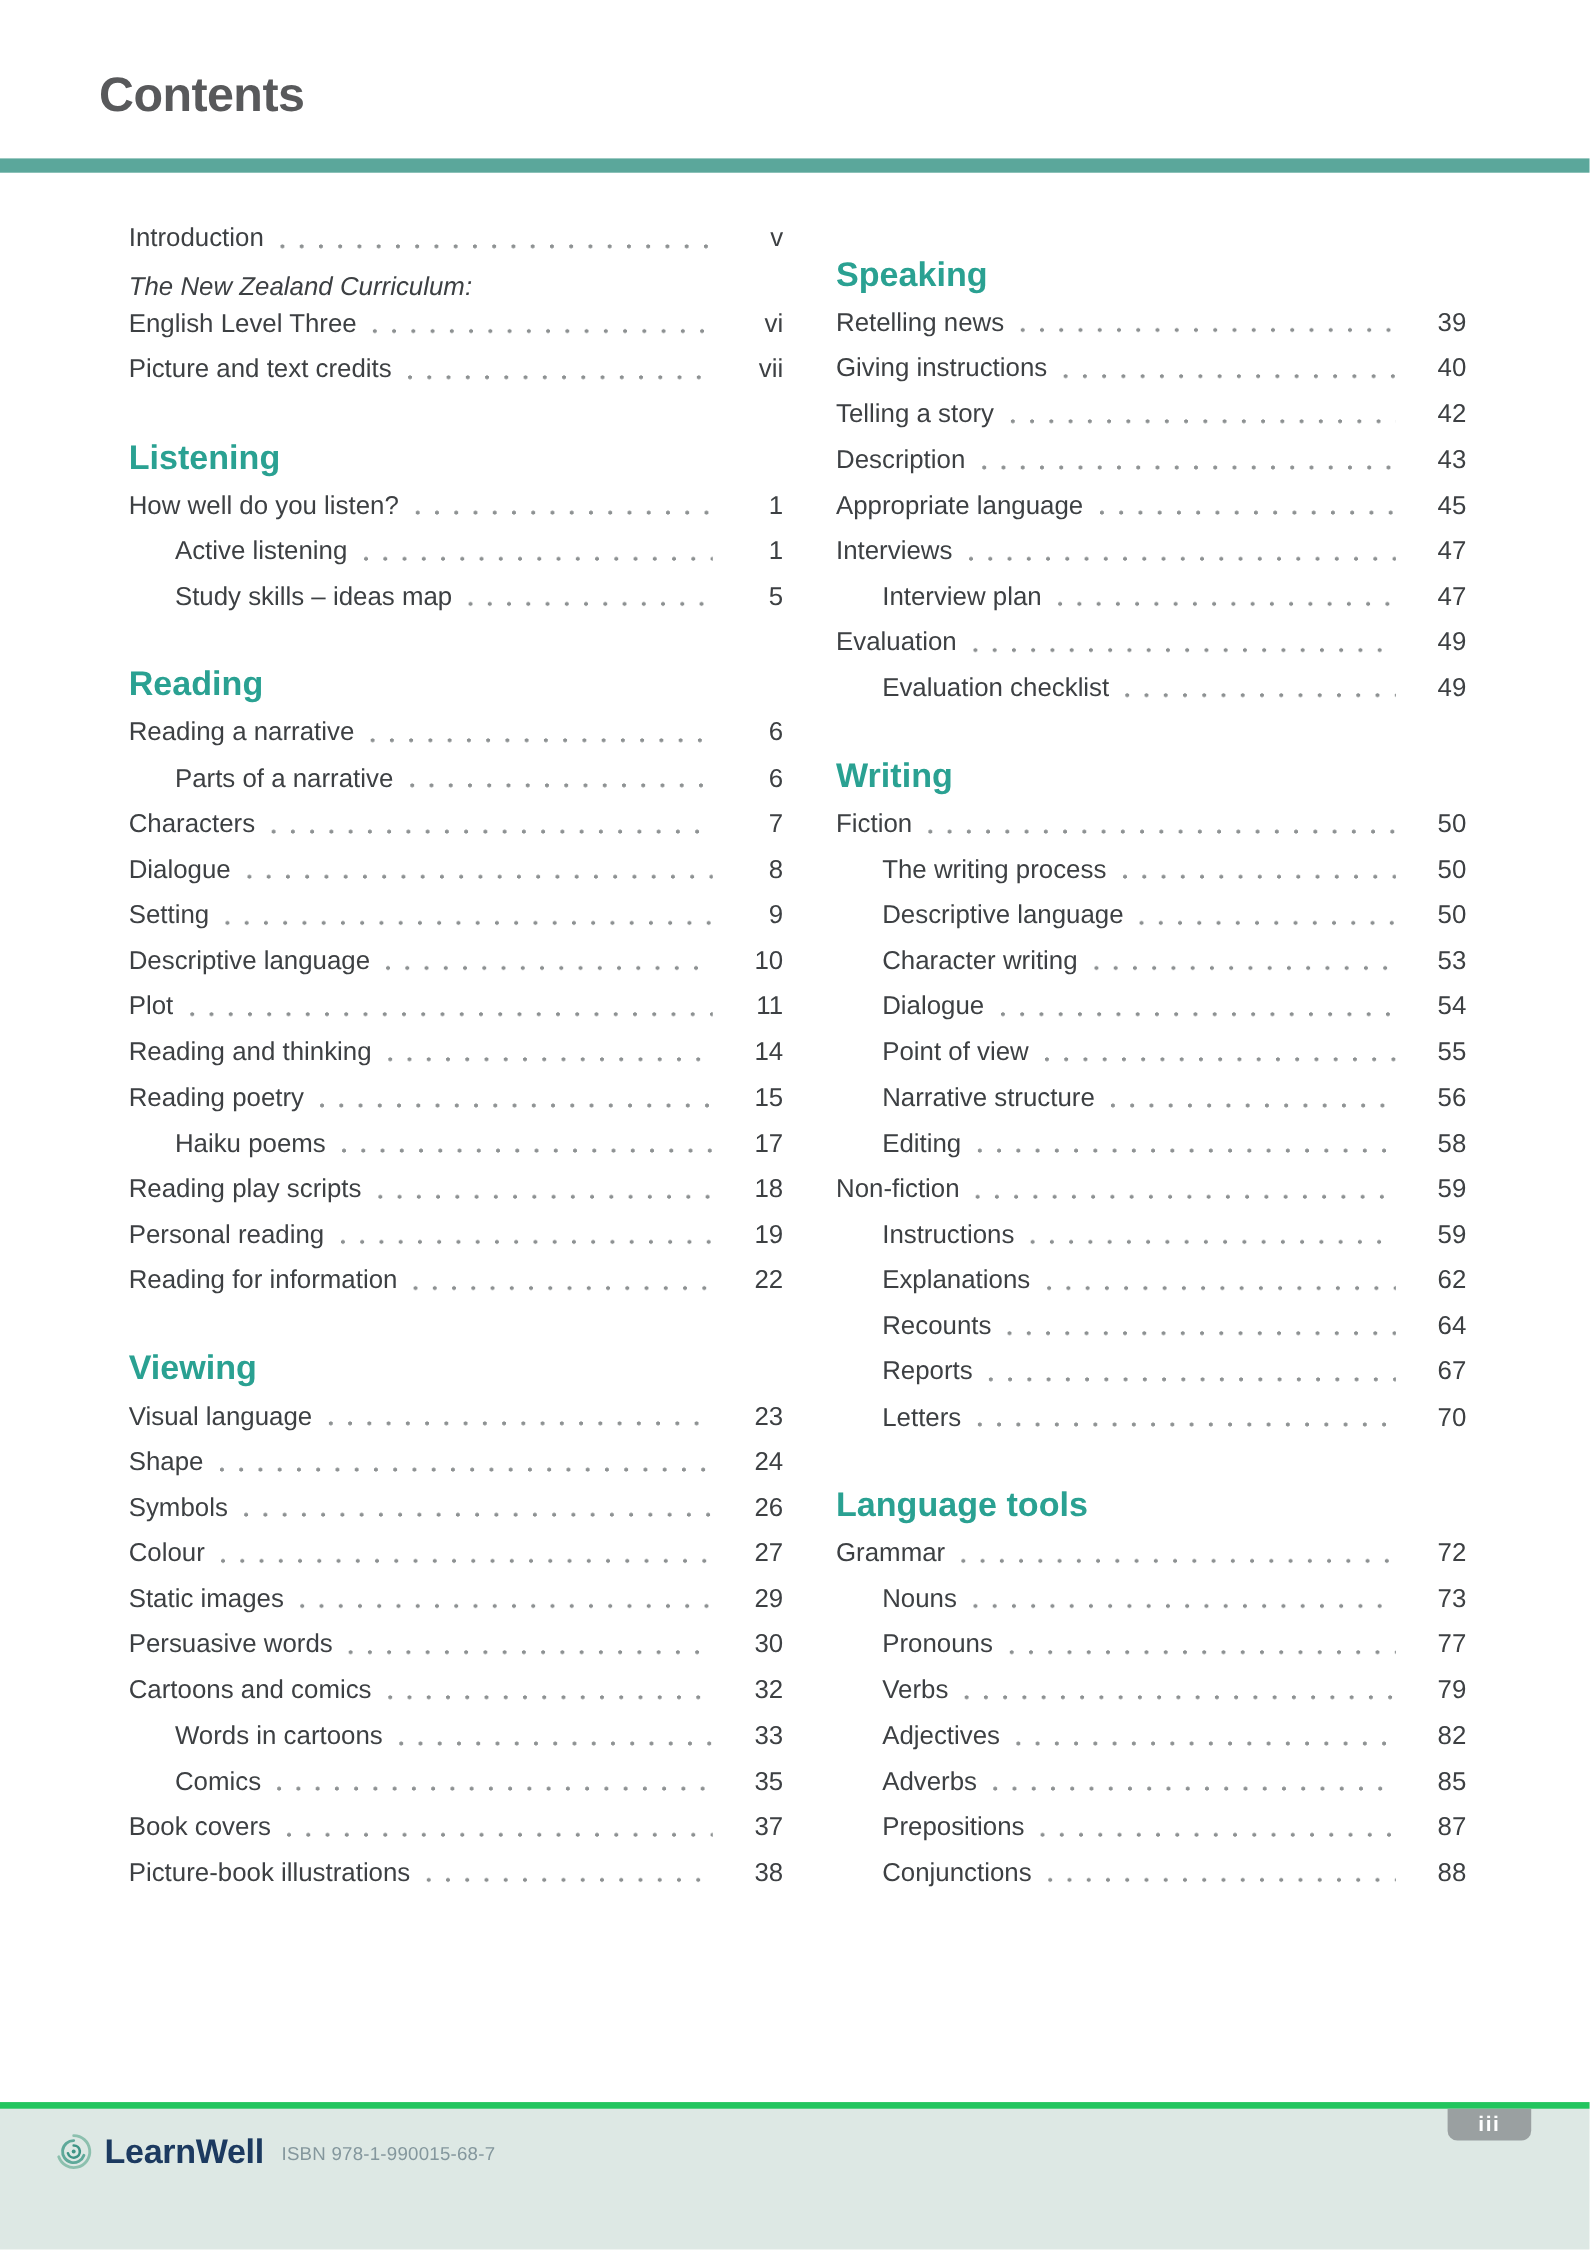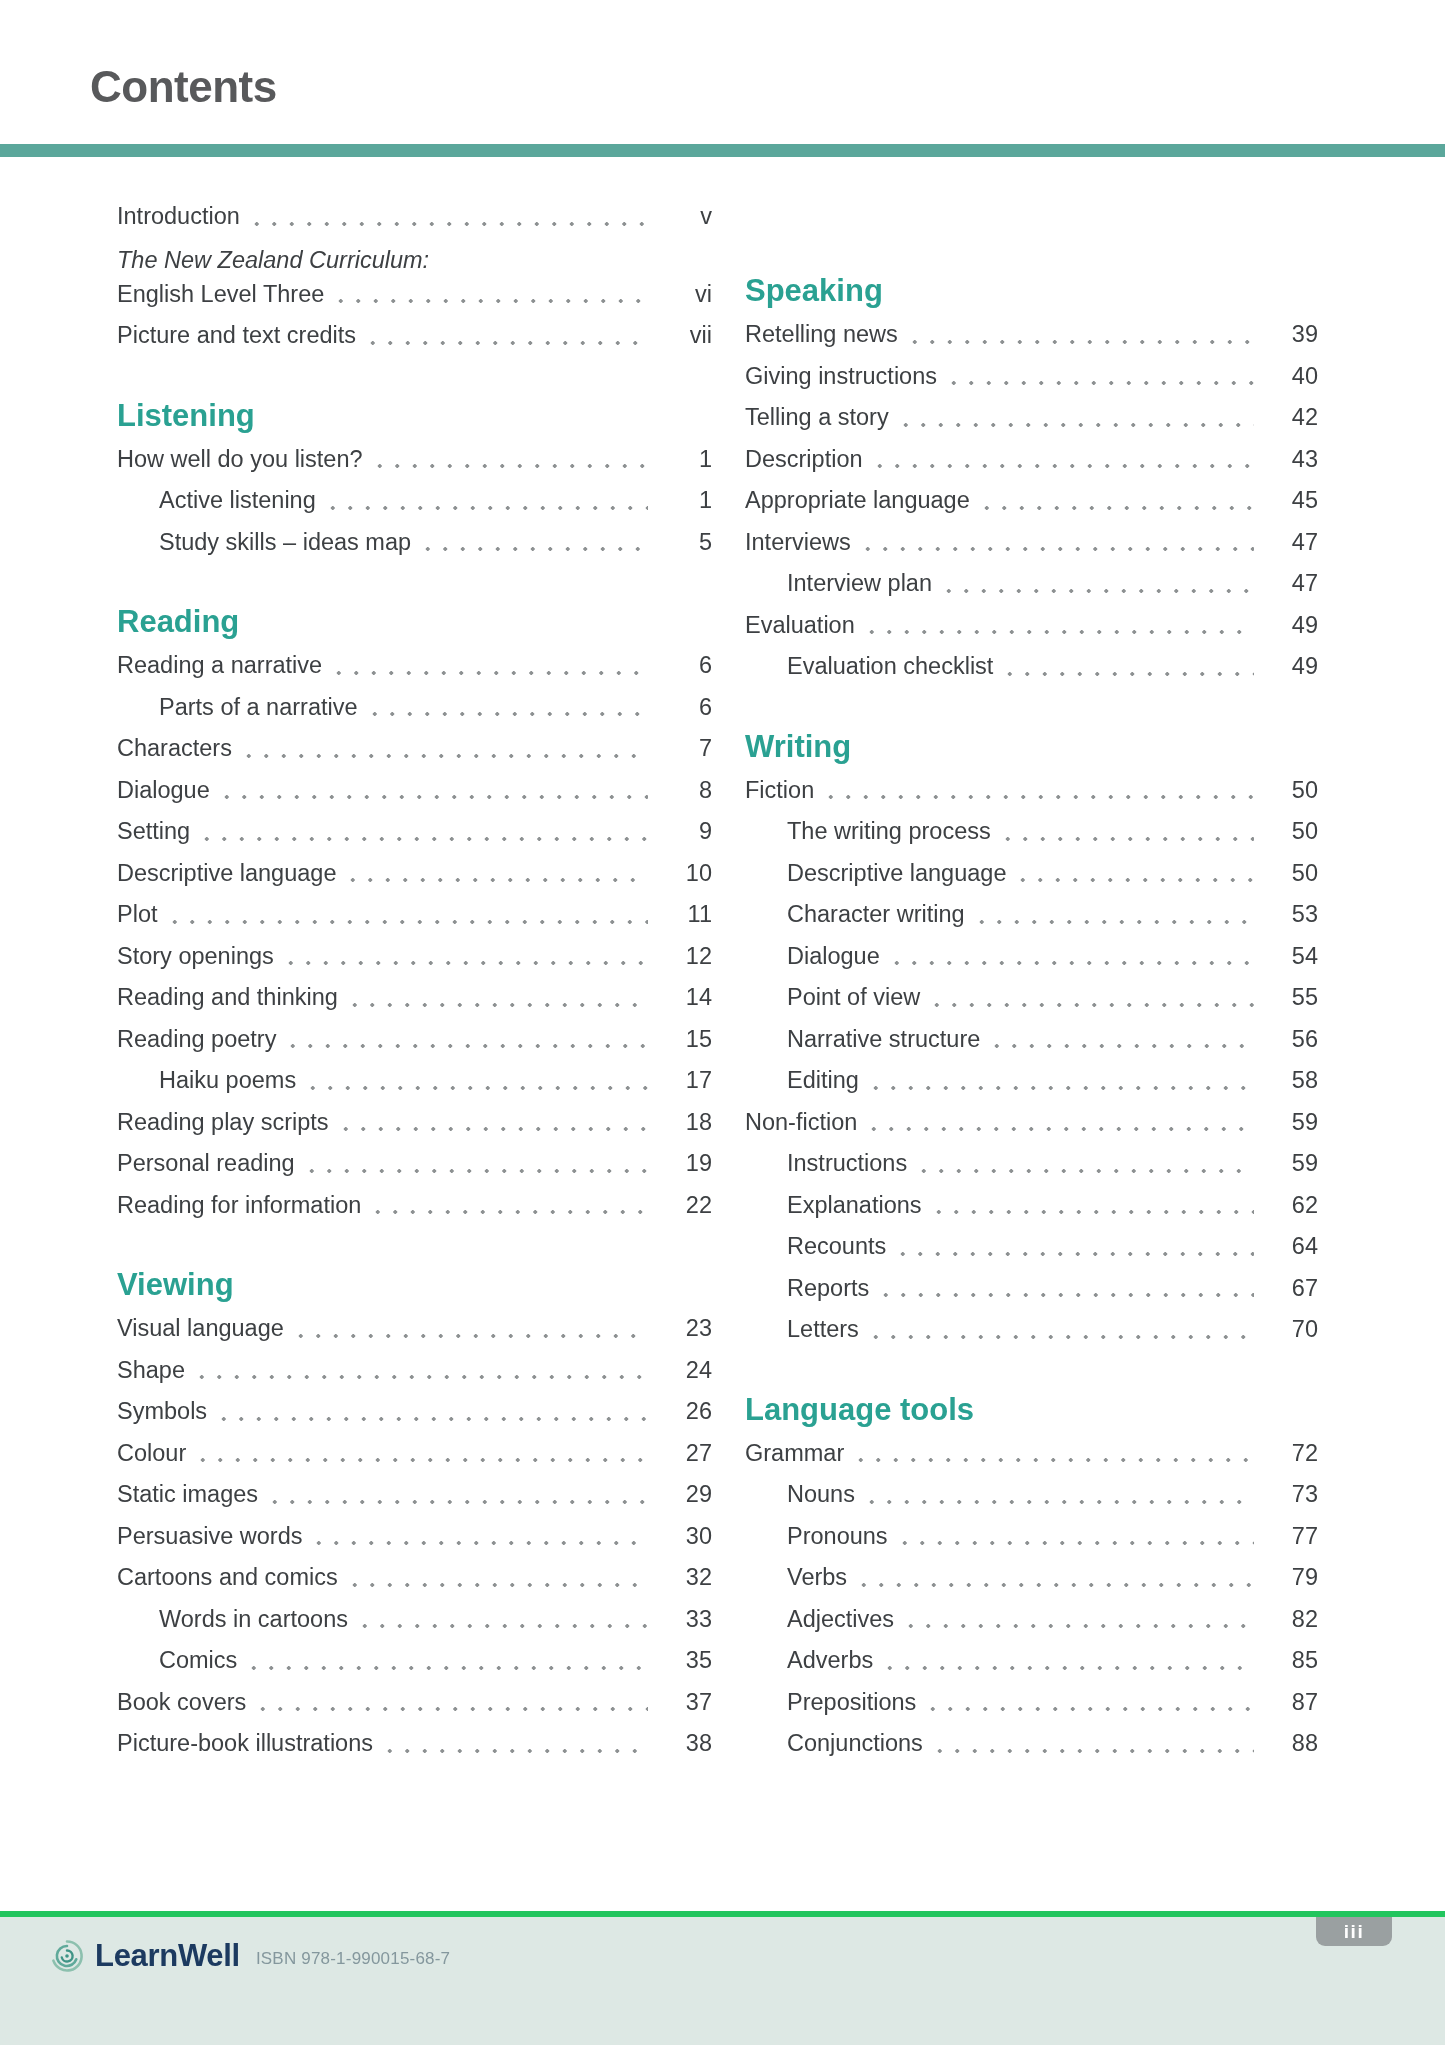--- a/index.html
+++ b/index.html
@@ -34,21 +34,21 @@
   
   .columns {
     position: absolute;
     top: 196px;
     left: 117px;
     width: 1221px;
     display: flex;
     align-items: flex-end;
   }
   .col { width: 595px; }
-  .col.right { width: 573px; margin-left: 33px; }
+  .col.right { width: 573px; margin-left: 48px; }
 
   .toc-section { margin-top: 36px; }
   .toc-section:first-child { margin-top: 0; }
 
   .sec-heading {
     height: 46px;
     display: flex;
     align-items: center;
     font-size: 31px;
     font-weight: bold;
@@ -202,25 +202,20 @@
           <span class="lab">Descriptive language</span>
           <span class="dots"></span>
           <span class="pg">10</span>
         </div>
         <div class="toc-row">
           <span class="lab">Plot</span>
           <span class="dots"></span>
           <span class="pg">11</span>
         </div>
         <div class="toc-row">
-          <span class="lab">Story openings</span>
-          <span class="dots"></span>
-          <span class="pg">12</span>
-        </div>
-        <div class="toc-row">
           <span class="lab">Reading and thinking</span>
           <span class="dots"></span>
           <span class="pg">14</span>
         </div>
         <div class="toc-row">
           <span class="lab">Reading poetry</span>
           <span class="dots"></span>
           <span class="pg">15</span>
         </div>
         <div class="toc-row indent">

